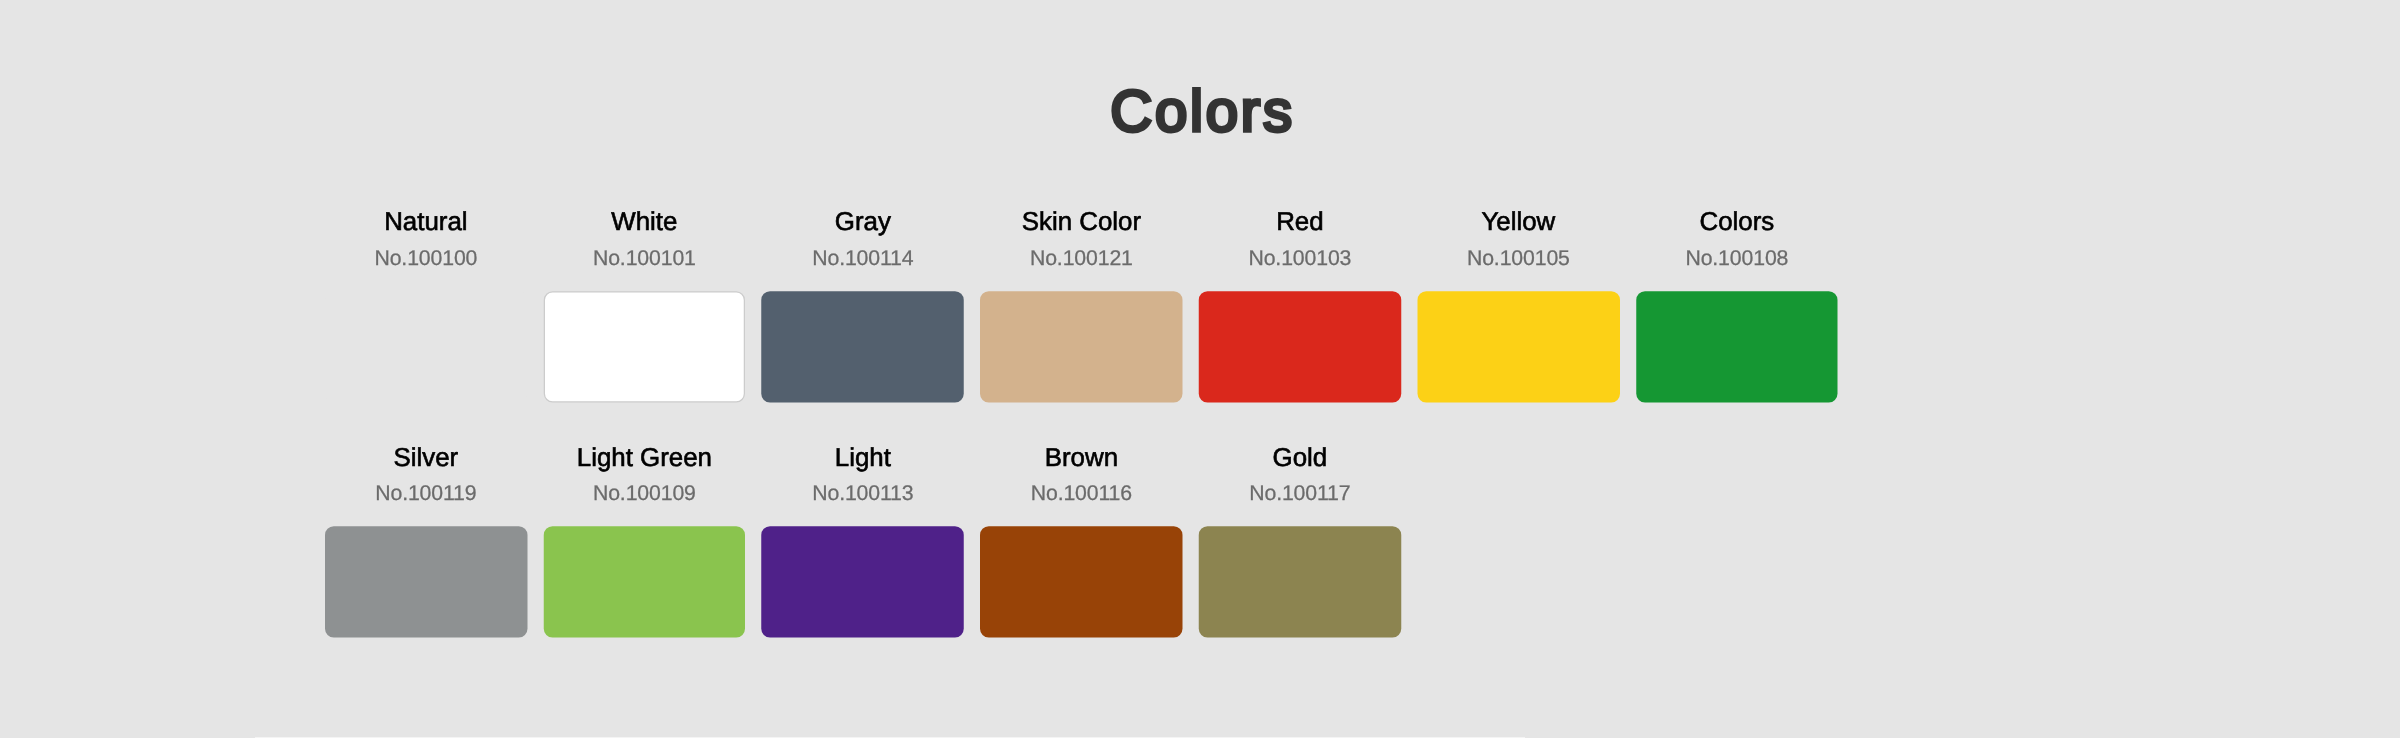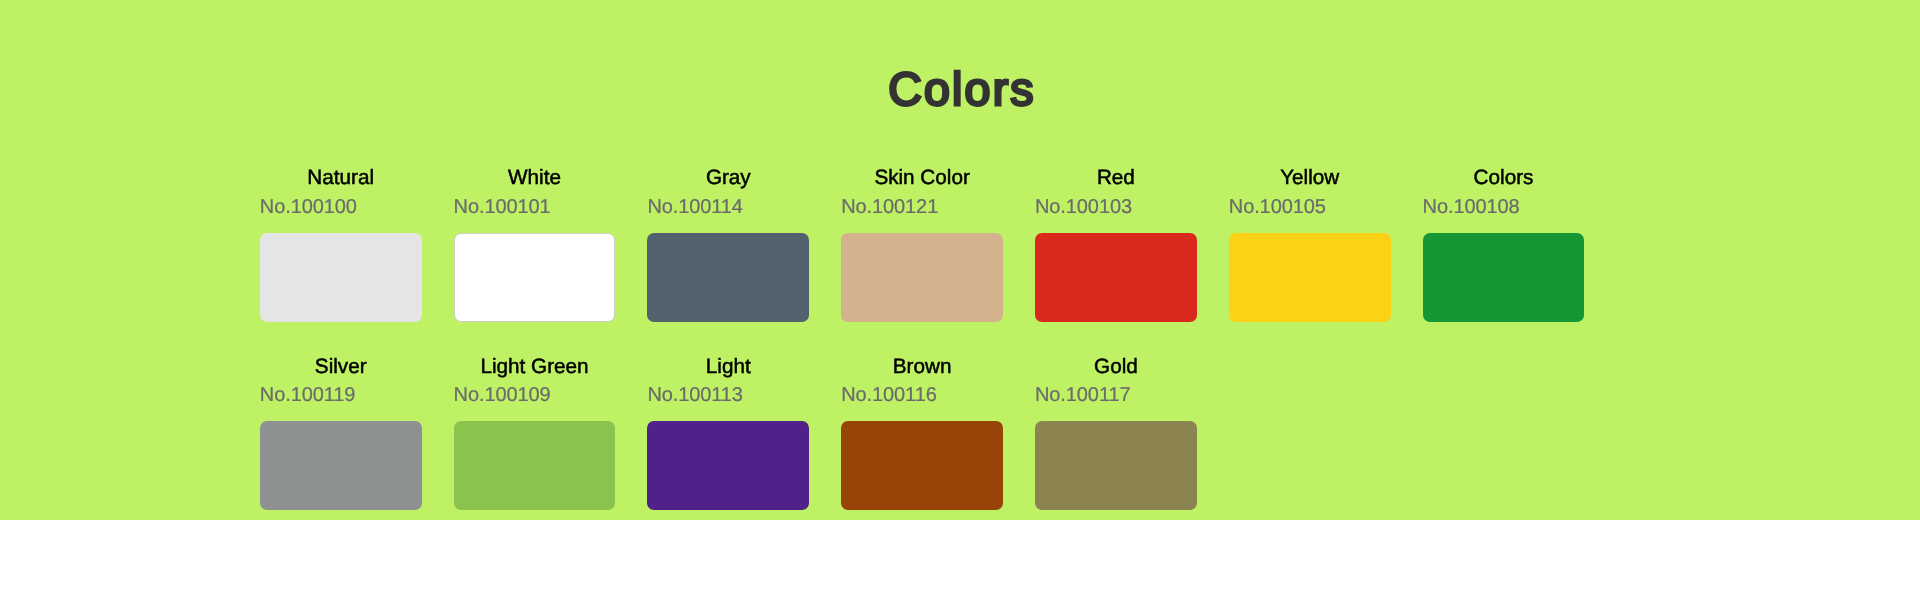--- a/index.html
+++ b/index.html
@@ -12,23 +12,23 @@
   }
   body {
     font-family: "Liberation Sans", sans-serif;
     -webkit-font-smoothing: antialiased;
     -moz-osx-font-smoothing: grayscale;
     text-rendering: geometricPrecision;
   }
   .page {
     position: relative;
     width: 1920px;
-    height: 520px;
+    height: 590px;
     overflow: hidden;
-    background: #bef264;
+    background: #e5e5e5;
   }
   .page-title {
     position: absolute;
     left: 0;
     top: 57px;
     width: 1924px;
     text-align: center;
     font-size: 46.5px;
     font-weight: 400;
     -webkit-text-stroke: 2.9px #333333;
@@ -39,21 +39,21 @@
   }
   .grid {
     position: absolute;
     left: 50%;
     margin-left: -700.2px;
     top: 165px;
     width: 1402.1px;
   }
   .row {
     display: flex;
-    column-gap: 32px;
+    column-gap: 13px;
     height: 188.4px;
   }
   .cell {
     width: 161.8px;
     position: relative;
   }
   .cell-name {
     position: absolute;
     left: 0;
     top: 0.45px;
@@ -66,25 +66,26 @@
     text-align: center;
     line-height: 26px;
     white-space: nowrap;
     transform: translateZ(0);
   }
   .cell-code {
     position: absolute;
     left: 0;
     top: 31.6px;
     width: 161.8px;
-    font-size: 20px;
+    font-size: 17px;
     font-weight: 400;
     -webkit-text-stroke: 0.22px #6b6b6b;
     letter-spacing: -0.1px;
     color: #6b6b6b;
+    text-align: center;
     line-height: 20px;
     white-space: nowrap;
     transform: translateZ(0);
   }
   .swatch {
     position: absolute;
     left: 0;
     top: 67.8px;
     width: 161.8px;
     height: 89.2px;

